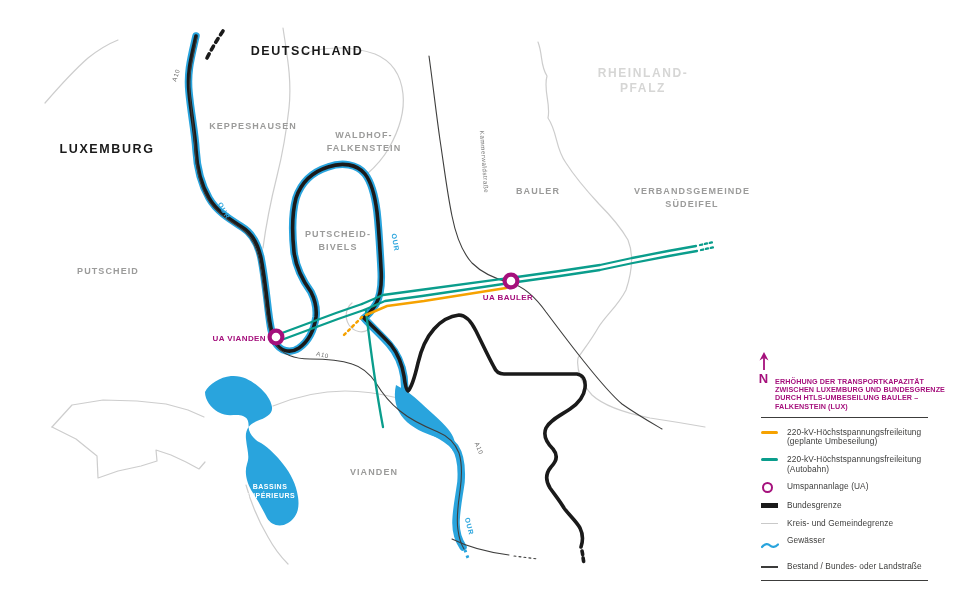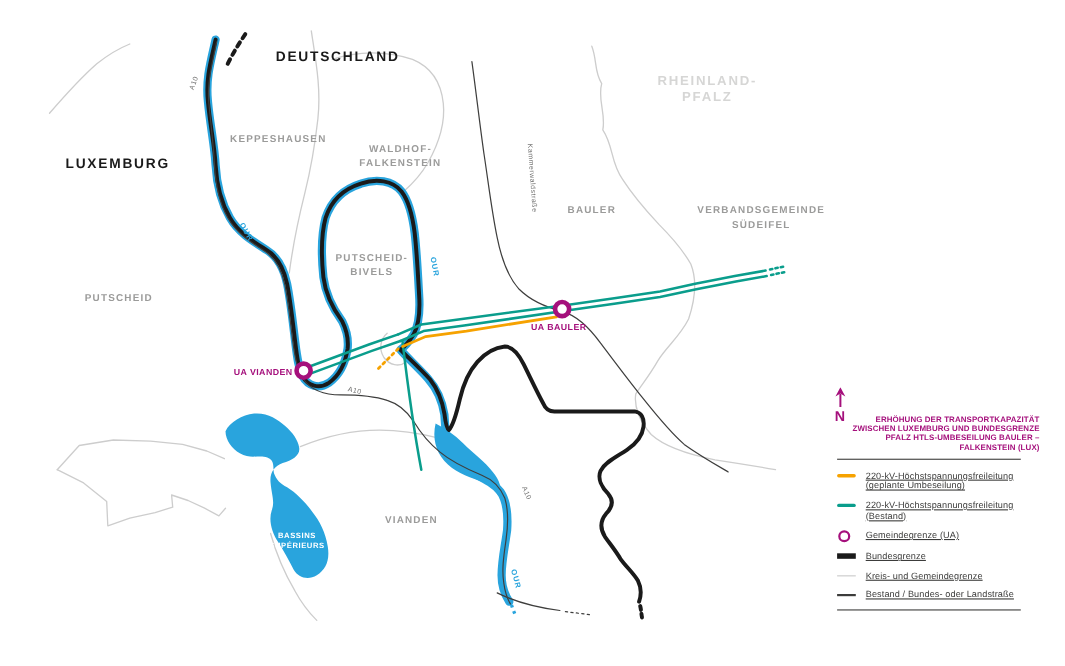--- a/index.html
+++ b/index.html
@@ -16,24 +16,24 @@
   .t-river{font-size:7px;font-weight:bold;fill:#29a4dd;letter-spacing:0.9px;}
   .t-water{font-size:7px;font-weight:bold;fill:#ffffff;letter-spacing:0.5px;}
 
   
   .legend{position:absolute;left:756px;top:352px;width:182px;color:#3c3c3b;}
   .legend-head{display:flex;margin-bottom:6px;}
   .north{display:flex;flex-direction:column;align-items:center;width:15px;flex:none;
          color:#a5107c;}
   .north-n{font-size:13px;font-weight:bold;line-height:13px;margin-top:1px;}
   .legend-title{margin-top:26px;margin-left:4px;color:#a5107c;font-weight:bold;
-                font-size:7.2px;line-height:8.2px;letter-spacing:0.1px;white-space:nowrap;text-align:right;}
+                font-size:7.2px;line-height:8.2px;letter-spacing:0.1px;white-space:nowrap;}
   .divider{border-top:1px solid #3c3c3b;margin:0 10px 10px 5px;}
   .divider.bottom{margin-top:3px;}
-  .li{display:flex;align-items:flex-start;margin-bottom:8px;padding-left:5px;text-decoration:underline;}
+  .li{display:flex;align-items:flex-start;margin-bottom:8px;padding-left:5px;}
   .li .sym{width:26px;flex:none;}
   .li .txt{font-size:8.3px;line-height:9.6px;letter-spacing:0.1px;}
   .li .sub:empty{display:none;}
   .sw-line{width:17px;height:3px;border-radius:2px;margin-top:3px;}
   .sw-orange{background:#f6a200;}
   .sw-teal{background:#0a9d8c;}
   .sw-ring{width:7px;height:7px;border:2.8px solid #a5107c;border-radius:50%;margin-left:1px;}
   .sw-thick{width:17px;height:4.6px;background:#1a1a1a;margin-top:2px;}
   .sw-gray{width:17px;height:1.4px;background:#c9c9c9;margin-top:4px;}
   .sw-dark{width:17px;height:1.4px;background:#3c3c3b;margin-top:4px;}
@@ -175,21 +175,21 @@
       <div class="north">
         <svg width="12" height="19" viewBox="0 0 12 19">
           <line x1="6" y1="18" x2="6" y2="6" stroke="#a5107c" stroke-width="1.8"></line>
           <path d="M6,0 L10.5,8.5 L6,5.8 L1.5,8.5 Z" fill="#a5107c"></path>
         </svg>
         <div class="north-n">N</div>
       </div>
       <div class="legend-title">
         <div>ERHÖHUNG DER TRANSPORTKAPAZITÄT</div>
         <div>ZWISCHEN LUXEMBURG UND BUNDESGRENZE</div>
-        <div>PFALZ HTLS-UMBESEILUNG BAULER –</div>
+        <div>DURCH HTLS-UMBESEILUNG BAULER –</div>
         <div>FALKENSTEIN (LUX)</div>
       </div>
     </div>
 
     <div class="divider"></div>
 
     <div class="li">
       <div class="sym">
           <div class="sw-line sw-orange"></div>
         </div>
@@ -198,30 +198,30 @@
         <div class="sub">(geplante Umbeseilung)</div>
       </div>
     </div>
 
     <div class="li">
       <div class="sym">
           <div class="sw-line sw-teal"></div>
         </div>
       <div class="txt">
         <div>220-kV-Höchstspannungsfreileitung</div>
-        <div class="sub">(Bestand)</div>
+        <div class="sub">(Autobahn)</div>
       </div>
     </div>
 
     <div class="li">
       <div class="sym">
           <div class="sw-ring"></div>
         </div>
       <div class="txt">
-        <div>Gemeindegrenze (UA)</div>
+        <div>Umspannanlage (UA)</div>
 
       </div>
     </div>
 
     <div class="li">
       <div class="sym">
           <div class="sw-thick"></div>
         </div>
       <div class="txt">
         <div>Bundesgrenze</div>
@@ -232,20 +232,31 @@
     <div class="li">
       <div class="sym">
           <div class="sw-gray"></div>
         </div>
       <div class="txt">
         <div>Kreis- und Gemeindegrenze</div>
 
       </div>
     </div>
 
+    <div class="li">
+      <div class="sym sw-wave">
+        <svg width="18" height="9" viewBox="0 0 18 9">
+          <path d="M1,6 C4,2.5 7,2.5 9,4.5 C11,6.5 14,6.5 17,3.5" fill="none" stroke="#29a4dd" stroke-width="2.2" stroke-linecap="round"></path>
+        </svg>
+      </div>
+      <div class="txt">
+        <div>Gewässer</div>
+
+      </div>
+    </div>
 
     <div class="li">
       <div class="sym">
           <div class="sw-dark"></div>
         </div>
       <div class="txt">
         <div>Bestand / Bundes- oder Landstraße</div>
 
       </div>
     </div>

